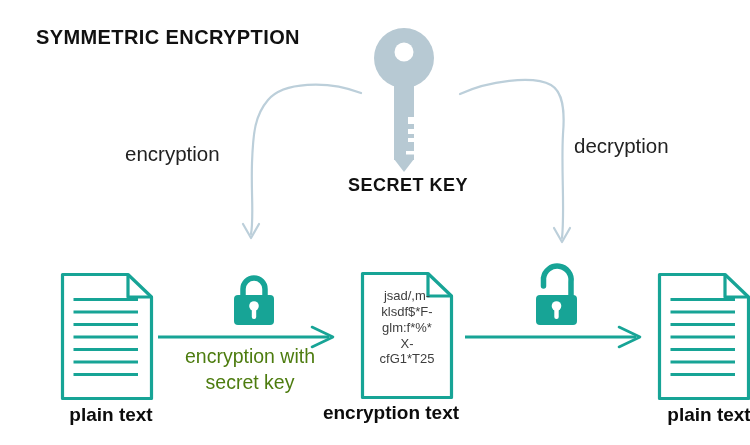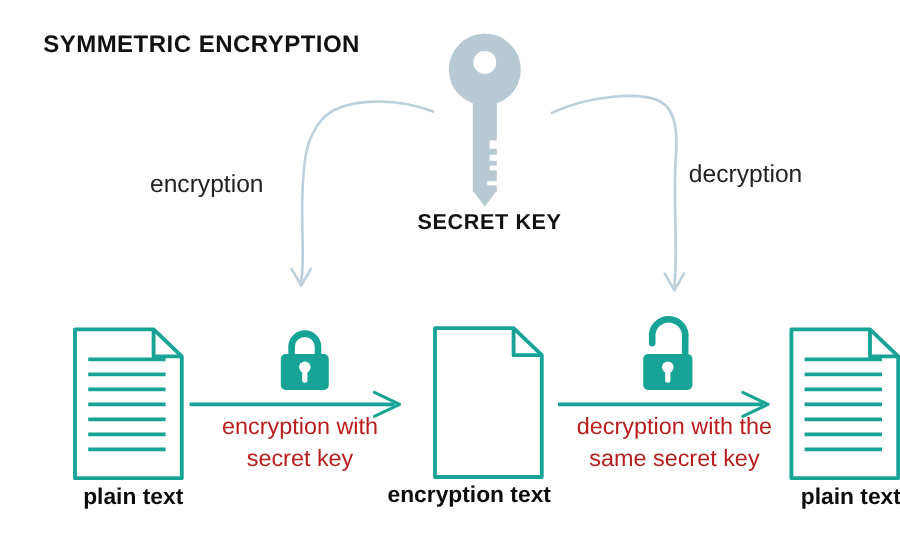--- a/index.html
+++ b/index.html
@@ -19,21 +19,21 @@
     left:290px;top:175px;width:180px;text-align:center;
     font-size:18px;font-weight:800;color:#111111;letter-spacing:0.5px;
   }
   .big-label{
     font-size:19px;font-weight:700;color:#0c0c0c;text-align:center;
   }
   .big-label.pt-left{left:18px;top:404px;width:130px;}
   .big-label.enc-text{left:278px;top:402px;width:170px;}
   .big-label.pt-right{left:616px;top:404px;width:130px;}
   .arrow-caption{
-    font-size:19.5px;color:#b91c1c;text-align:center;line-height:1.32;
+    font-size:19.5px;color:#4d7c0f;text-align:center;line-height:1.32;
     font-weight:400;
   }
   .arrow-caption.left{left:132px;top:344px;width:180px;}
   .arrow-caption.right{left:429px;top:344px;width:210px;}
   .cipher-lines{
     left:338px;top:288px;width:82px;text-align:center;
     font-size:13px;line-height:1.22;color:#3e3e3e;
   }
   .cipher-lines span{display:block;}
   svg{display:block;}
@@ -99,37 +99,40 @@
   </svg>
   <div class="abs arrow-caption left">
     <span>encryption with</span><br>
     <span>secret key</span>
   </div>
 
   <svg class="abs" style="left:332px;top:271px;" width="94" height="129" viewBox="0 0 94 129">
     <path d="M2.5,2.5 L68,2.5 L91.5,25 L91.5,126.5 L2.5,126.5 Z" fill="#ffffff" stroke="#17a496" stroke-width="3.2" stroke-linejoin="round"></path>
     <path d="M68,2.5 L68,25 L91.5,25" fill="none" stroke="#17a496" stroke-width="3.2" stroke-linejoin="round"></path>
   </svg>
+  <div class="abs cipher-lines">
+    <span>jsad/,m-</span>
+    <span>klsdf$*F-</span>
+    <span>glm:f*%*</span>
+    <span>X-</span>
+    <span>cfG1*T25</span>
+  </div>
   <div class="abs big-label enc-text">encryption text</div>
 
   <svg class="abs" style="left:502px;top:262px;" width="52" height="66" viewBox="0 0 52 66">
     <path d="M13.5,24 L13.5,16 A13.8,13.8 0 0 1 41,20 L41,35" fill="none" stroke="#17a496" stroke-width="5.5" stroke-linecap="round"></path>
     <rect x="6" y="33" width="41" height="30" rx="4" fill="#17a496"></rect>
     <circle cx="26.5" cy="44" r="4.8" fill="#ffffff"></circle>
     <rect x="24.3" y="46" width="4.4" height="11" rx="2" fill="#ffffff"></rect>
   </svg>
 
   <svg class="abs" style="left:436px;top:325px;" width="182" height="24" viewBox="0 0 182 24">
     <line x1="1" y1="12" x2="172" y2="12" stroke="#17a496" stroke-width="3"></line>
     <polyline points="155,2 176,12 155,22" fill="none" stroke="#17a496" stroke-width="2.6" stroke-linecap="round" stroke-linejoin="round"></polyline>
   </svg>
-  <div class="abs arrow-caption right">
-    <span>decryption with the</span><br>
-    <span>same secret key</span>
-  </div>
 
   <svg class="abs" style="left:629px;top:272px;" width="94" height="129" viewBox="0 0 94 129">
     <path d="M2.5,2.5 L68,2.5 L91.5,25 L91.5,126.5 L2.5,126.5 Z" fill="#ffffff" stroke="#17a496" stroke-width="3.2" stroke-linejoin="round"></path>
     <path d="M68,2.5 L68,25 L91.5,25" fill="none" stroke="#17a496" stroke-width="3.2" stroke-linejoin="round"></path>
     <g stroke="#17a496" stroke-width="3.2">
       <line x1="13.5" y1="27.5" x2="78" y2="27.5"></line>
       <line x1="13.5" y1="40" x2="78" y2="40"></line>
       <line x1="13.5" y1="52.5" x2="78" y2="52.5"></line>
       <line x1="13.5" y1="65" x2="78" y2="65"></line>
       <line x1="13.5" y1="77.5" x2="78" y2="77.5"></line>

